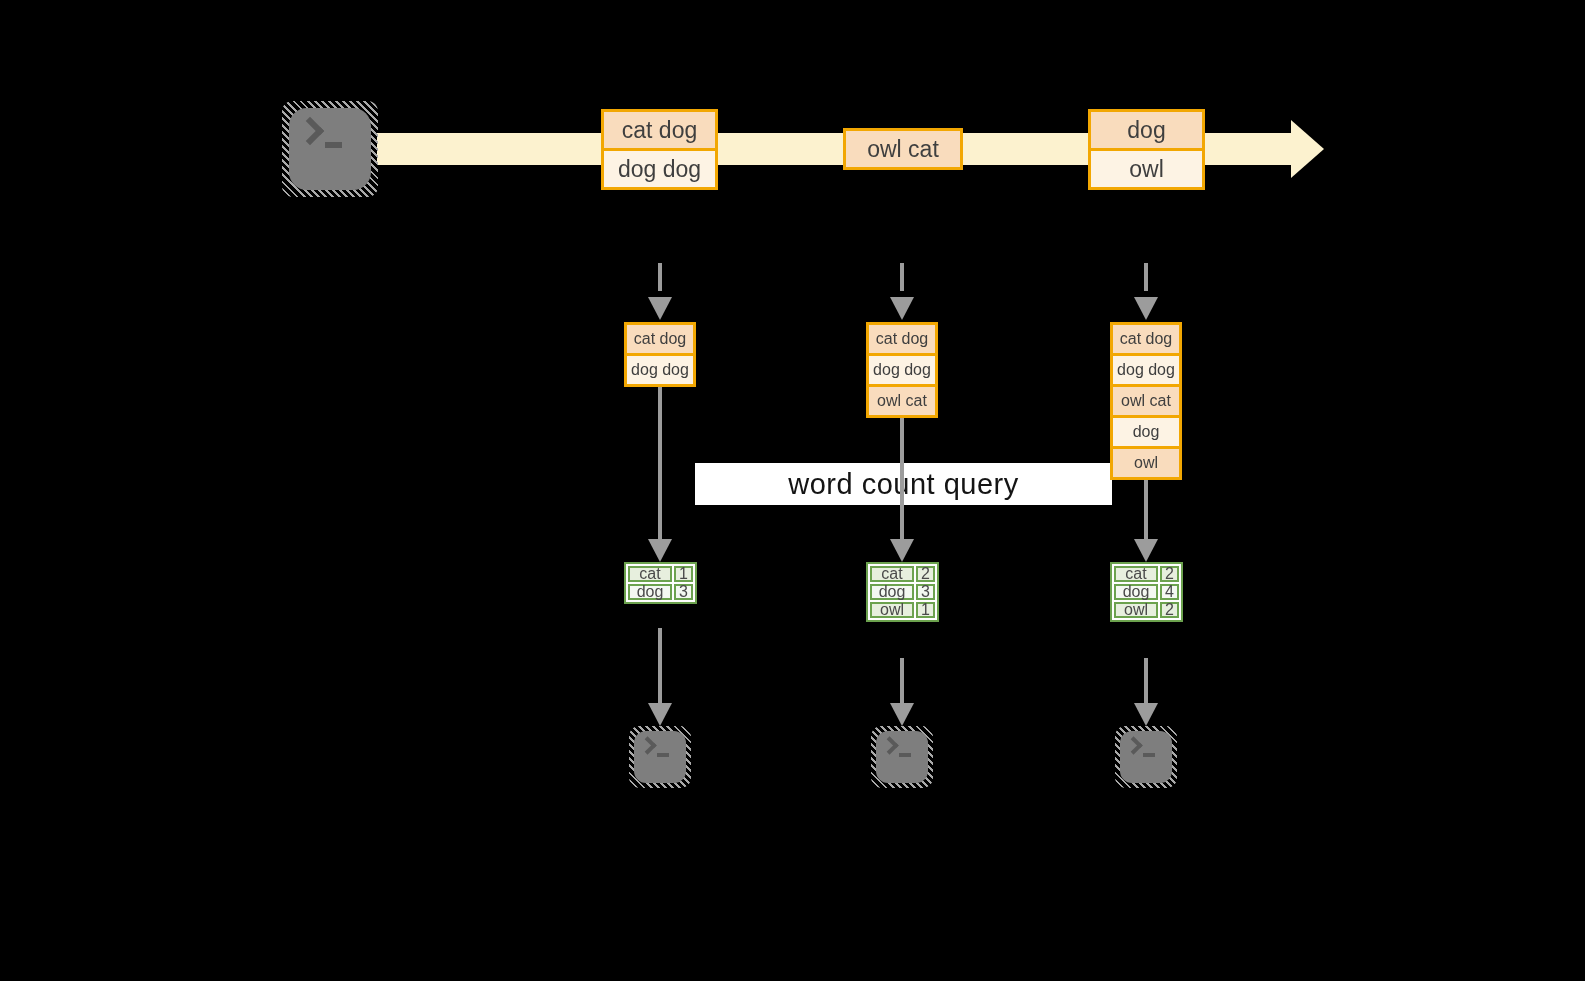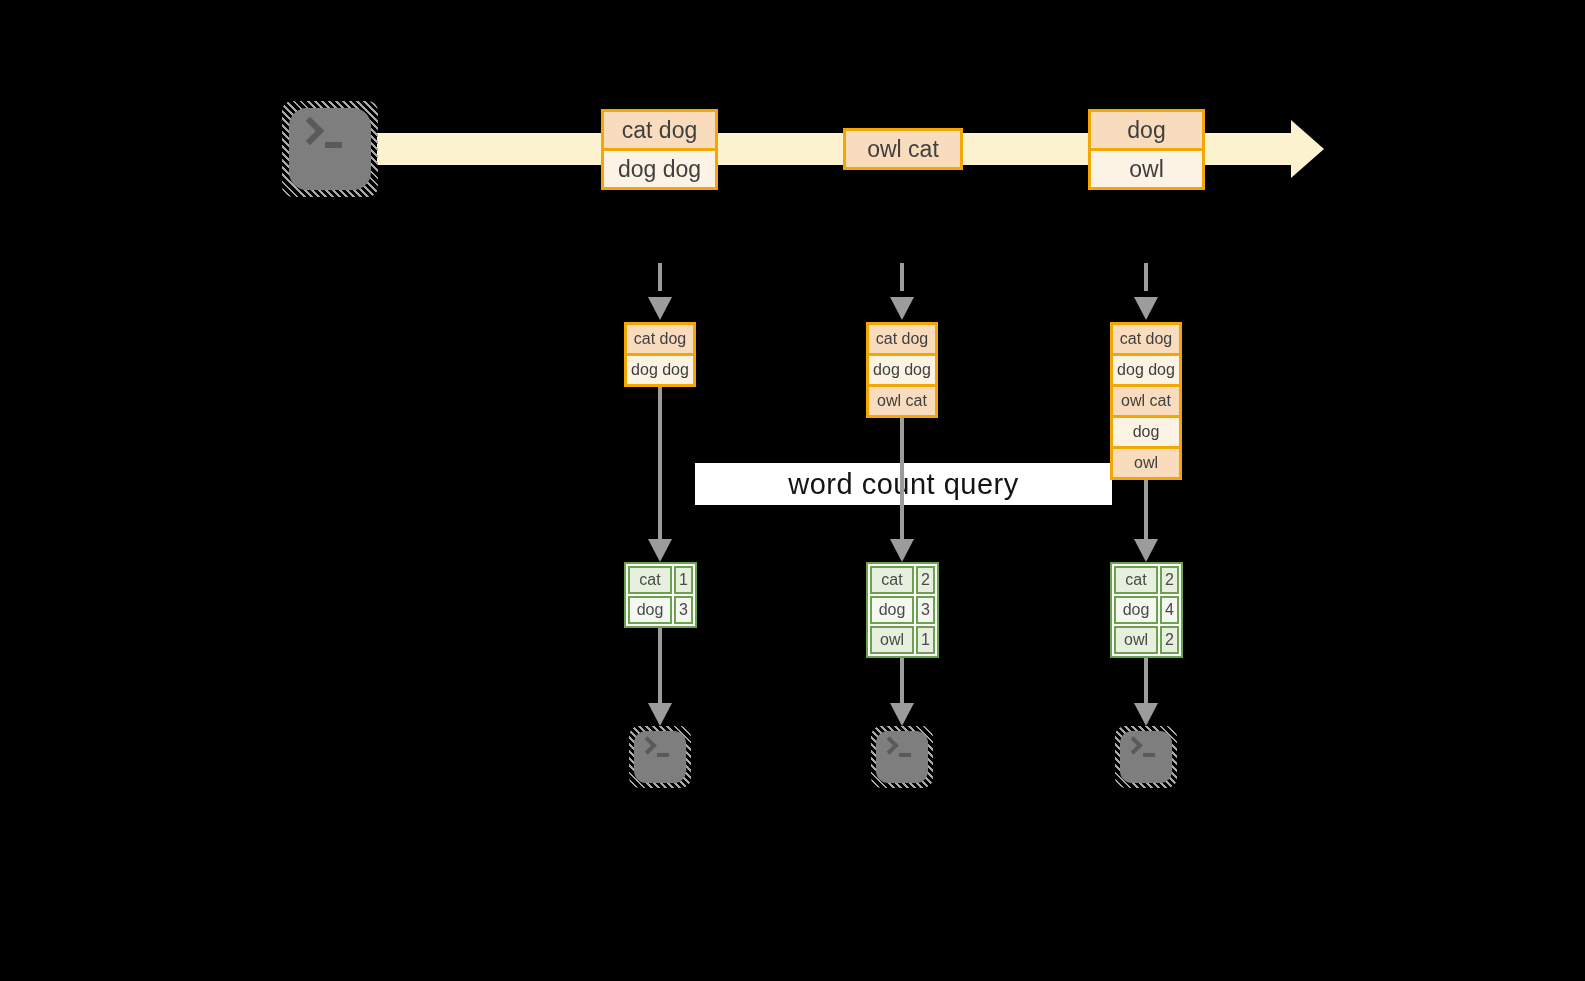--- a/index.html
+++ b/index.html
@@ -45,21 +45,21 @@
 
   
   .qlabel { background:#ffffff; color:#141414; font-size:29px;
     display:flex; align-items:center; justify-content:center; letter-spacing:0.5px; }
 
   
   .wtable { background:#ffffff; border:2px solid #6ca24e; padding:2px;
     display:grid; grid-template-columns:44px 19px; gap:2px; box-sizing:content-box; }
   .wcell { box-shadow: inset 0 0 0 2px #6ca24e;
     display:flex; align-items:center; justify-content:center;
-    height:28px; font-size:16px; color:#4a4a4a; line-height:1; }
+    height:16px; font-size:16px; color:#4a4a4a; line-height:1; }
   .fill-a { background:#e7efde; }
   .fill-b { background:#f4f8f1; }
 </style>
 </head>
 <body>
 
 <div class="stage">
 
   <div class="abs term z3" style="left:282px; top:101px; width:96px; height:96px;">
     <div class="term-inner" style="left:7px; top:7px; width:82px; height:82px; border-radius:18px;">

